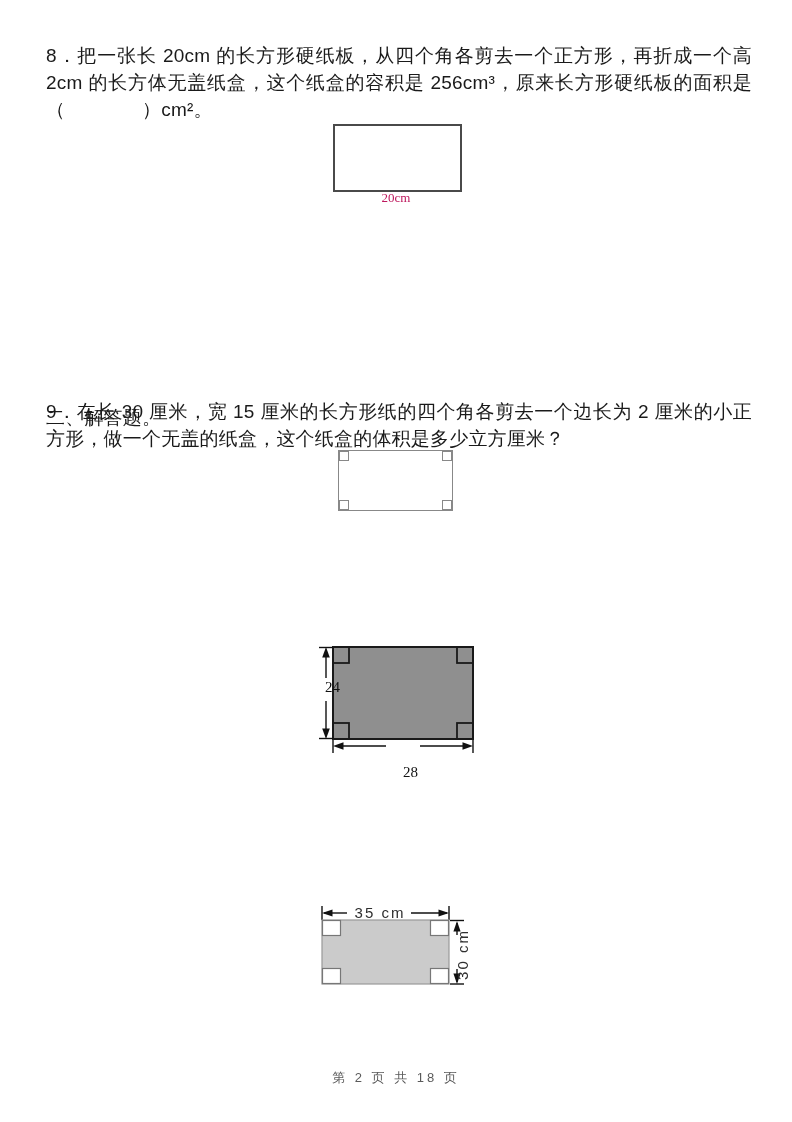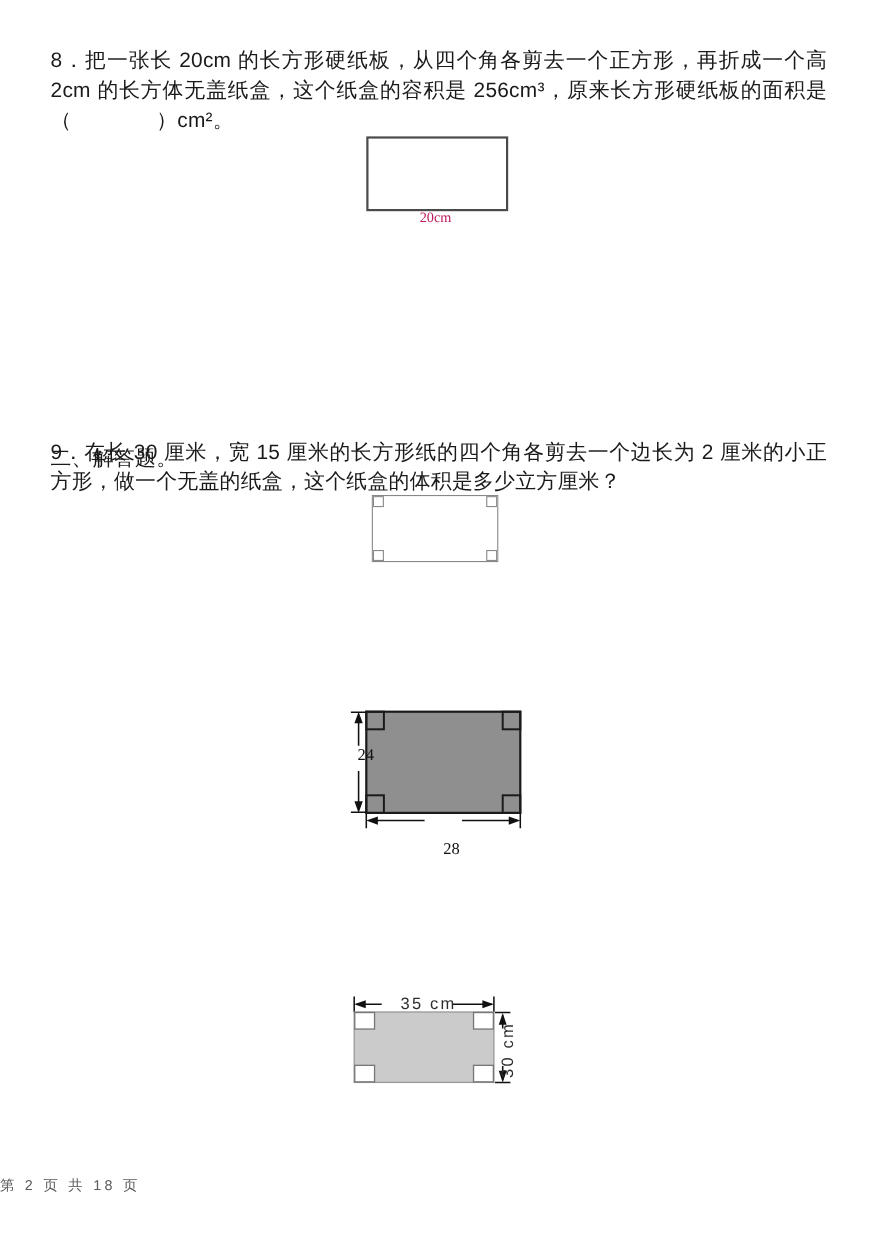--- a/index.html
+++ b/index.html
@@ -81,21 +81,21 @@
     letter-spacing: 2px;
     text-align: center;
     white-space: nowrap;
   }
   .fig4-label.vertical { transform: rotate(-90deg); transform-origin: center center; }
 
   .footer {
     position: absolute;
     left: 0; top: 1069px;
     width: 100%;
-    text-align: left;
+    text-align: center;
     font-size: 13px;
     color: #5a5a5a;
     letter-spacing: 3px;
   }
 </style>
 </head>
 <body>
 
 <div class="page">
 
@@ -162,18 +162,18 @@
 
     <g>
       <line class="dimline" x1="160" y1="22.5" x2="174" y2="22.5"></line>
       <line class="dimline" x1="160" y1="86" x2="174" y2="86"></line>
       <line class="dimline" x1="167" y1="25" x2="167" y2="37"></line>
       <line class="dimline" x1="167" y1="71" x2="167" y2="84"></line>
       <polygon class="dimhead" points="167,23 163.4,33.5 170.6,33.5"></polygon>
       <polygon class="dimhead" points="167,86 163.4,75.5 170.6,75.5"></polygon>
     </g>
   </svg>
-  <span class="fig4-label" style="left:345px; top:904px; width:70px;text-align:right;">35 cm</span>
+  <span class="fig4-label" style="left:345px; top:904px; width:70px;">35 cm</span>
   <span class="fig4-label vertical" style="left:436px; top:946px; width:52px;">30 cm</span>
 
   <div class="footer">第 2 页 共 18 页</div>
 
 </div>
 
 </body></html>

